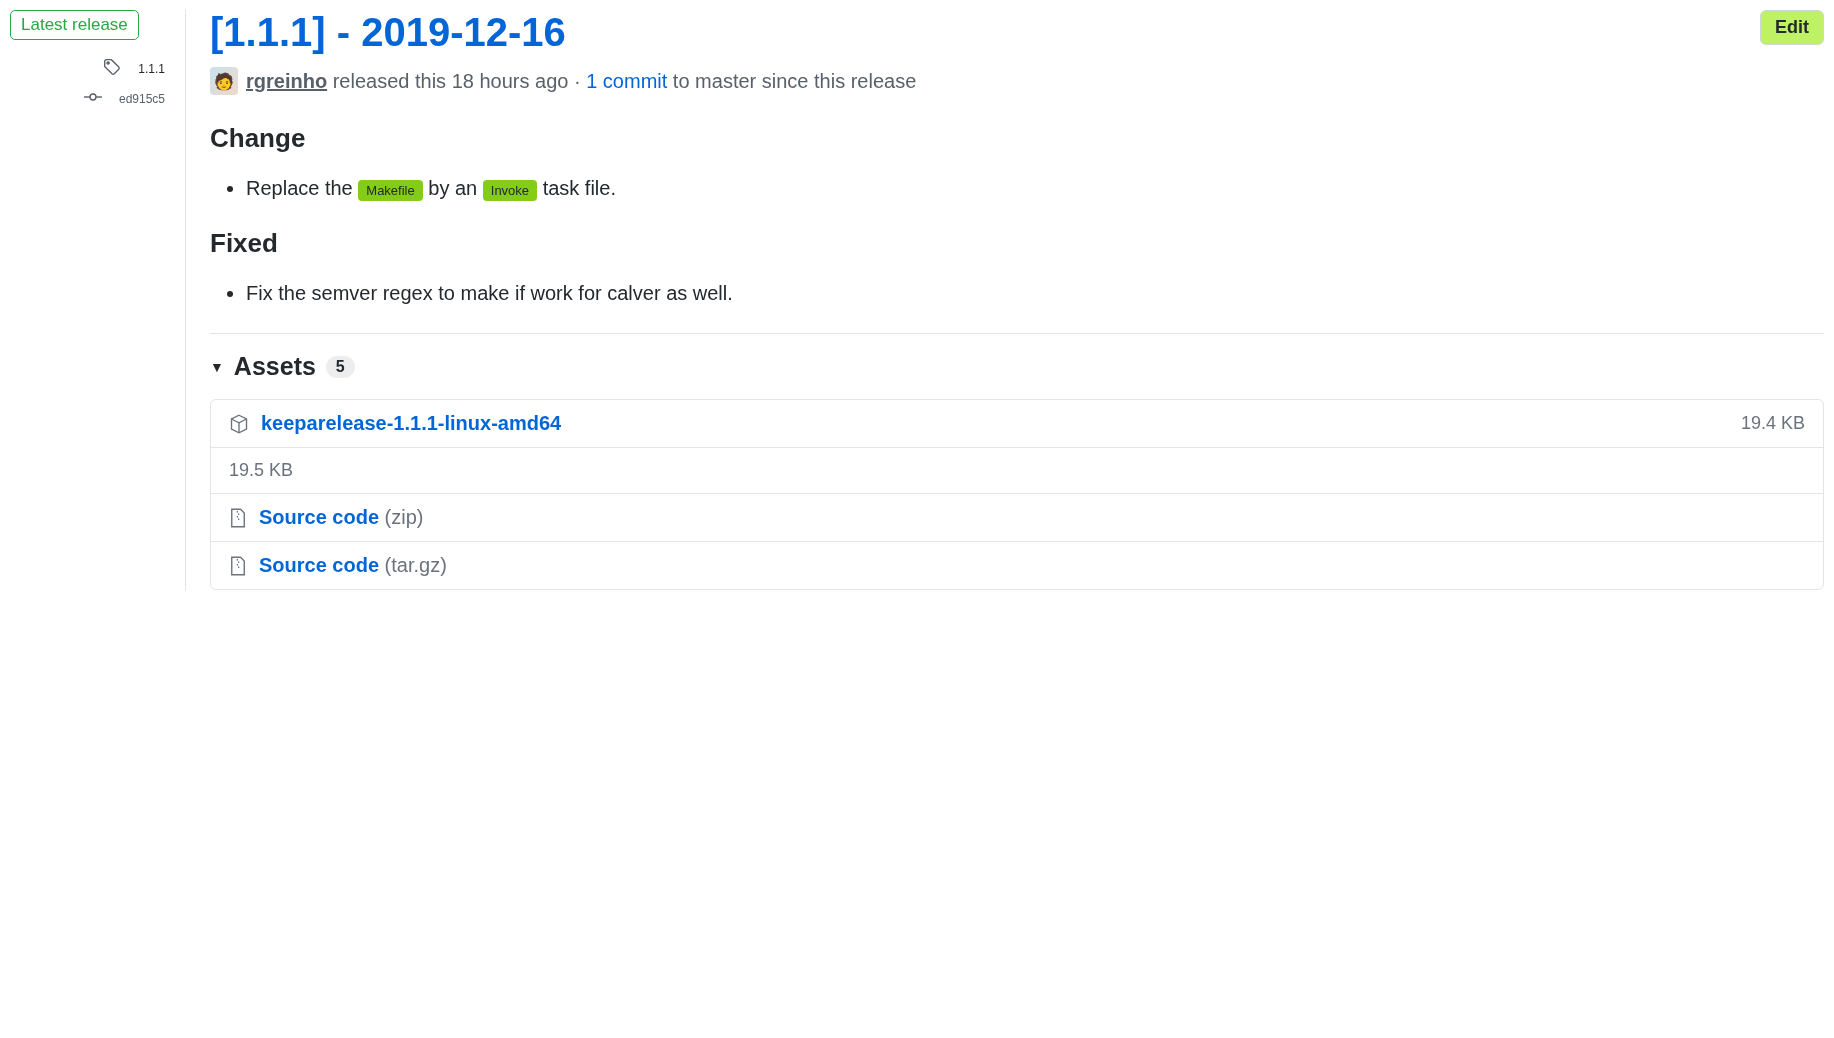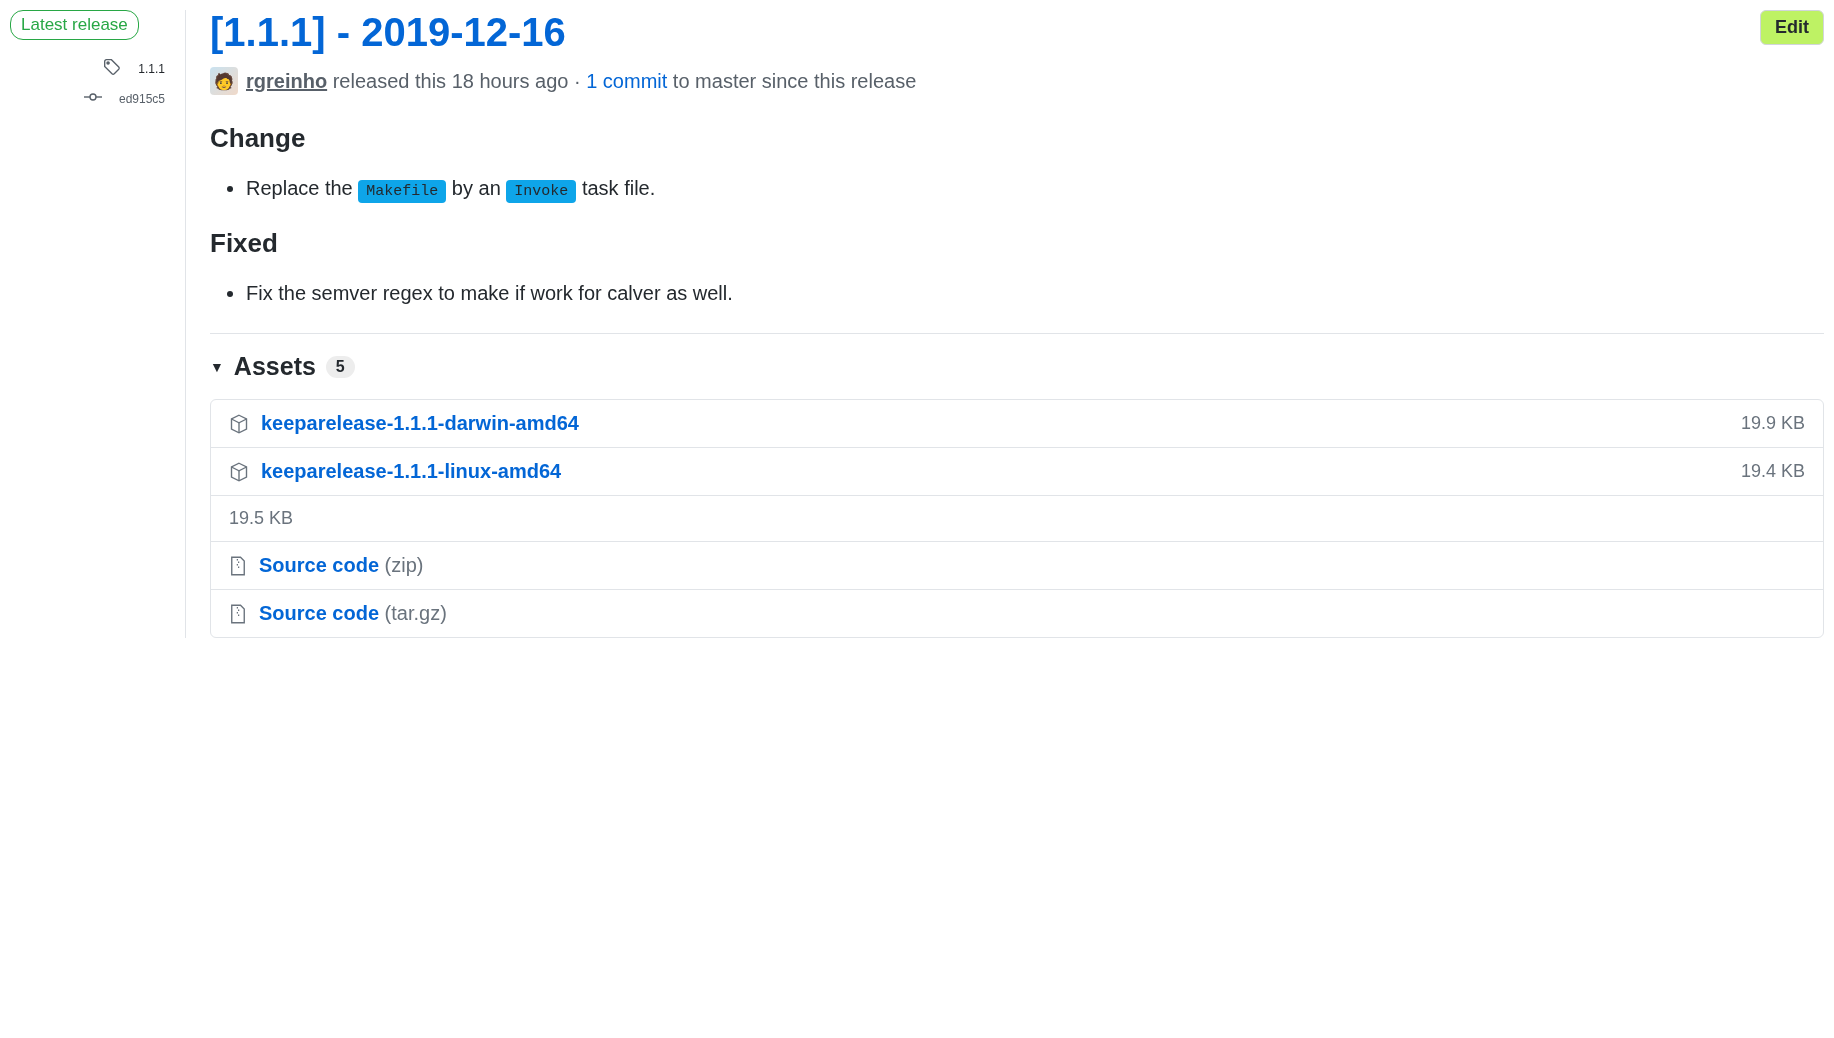--- a/index.html
+++ b/index.html
@@ -16,21 +16,21 @@
     .sidebar {
       width: 175px;
       flex-shrink: 0;
       padding-right: 20px;
     }
     .latest-release-badge {
       display: inline-block;
       border: 1px solid #28a745;
       color: #28a745;
       padding: 4px 10px;
-      border-radius: 13px;
+      border-radius: 5px;
       font-size: 17px;
       margin-bottom: 18px;
     }
     .sidebar-row {
       display: flex;
       align-items: center;
       justify-content: flex-end;
       gap: 17px;
       margin-bottom: 12px;
       color: #586069;
@@ -100,25 +100,25 @@
     .release-body ul {
       padding-left: 36px;
       margin-bottom: 18px;
     }
     .release-body li {
       font-size: 20px;
       color: #24292e;
       line-height: 1.6;
     }
     code.inline {
-      font-family: Liberation Mono, monospace;
-      background: #0ea5e9;
+      font-family: Liberation Sans, sans-serif;
+      background: #84cc16;
       padding: 3px 8px;
       border-radius: 4px;
-      font-size: 15px;
+      font-size: 13px;
     }
 
     .divider {
       border: none;
       border-top: 1px solid #e1e4e8;
       margin: 24px 0 18px 0;
     }
 
     .assets-header {
       display: flex;
@@ -223,33 +223,20 @@
     <hr class="divider">
 
     <div class="assets-header">
       <span class="assets-caret">▼</span>
       <span class="assets-label">Assets</span>
       <span class="assets-count">5</span>
     </div>
 
     <div class="assets-list" id="assets-list">
 
-    <div class="asset-row">
-          <div class="asset-left">
-            <span class="asset-icon">
-              <svg width="20" height="20" viewBox="0 0 16 16" fill="none" stroke="#6a737d" stroke-width="1.1">
-  <path d="M8 1 L14 4 L14 12 L8 15 L2 12 L2 4 Z"></path>
-  <path d="M2 4 L8 7 L14 4"></path>
-                <path d="M8 7 L8 15"></path>
-</svg>
-            </span>
-            <a href="#" class="asset-name">keeparelease-1.1.1-darwin-amd64</a>
-          </div>
-          <span class="asset-size">19.9 KB</span>
-        </div>
         <div class="asset-row">
           <div class="asset-left">
             <span class="asset-icon">
               <svg width="20" height="20" viewBox="0 0 16 16" fill="none" stroke="#6a737d" stroke-width="1.1">
   <path d="M8 1 L14 4 L14 12 L8 15 L2 12 L2 4 Z"></path>
   <path d="M2 4 L8 7 L14 4"></path>
                 <path d="M8 7 L8 15"></path>
 </svg>
             </span>
             <a href="#" class="asset-name">keeparelease-1.1.1-linux-amd64</a>

